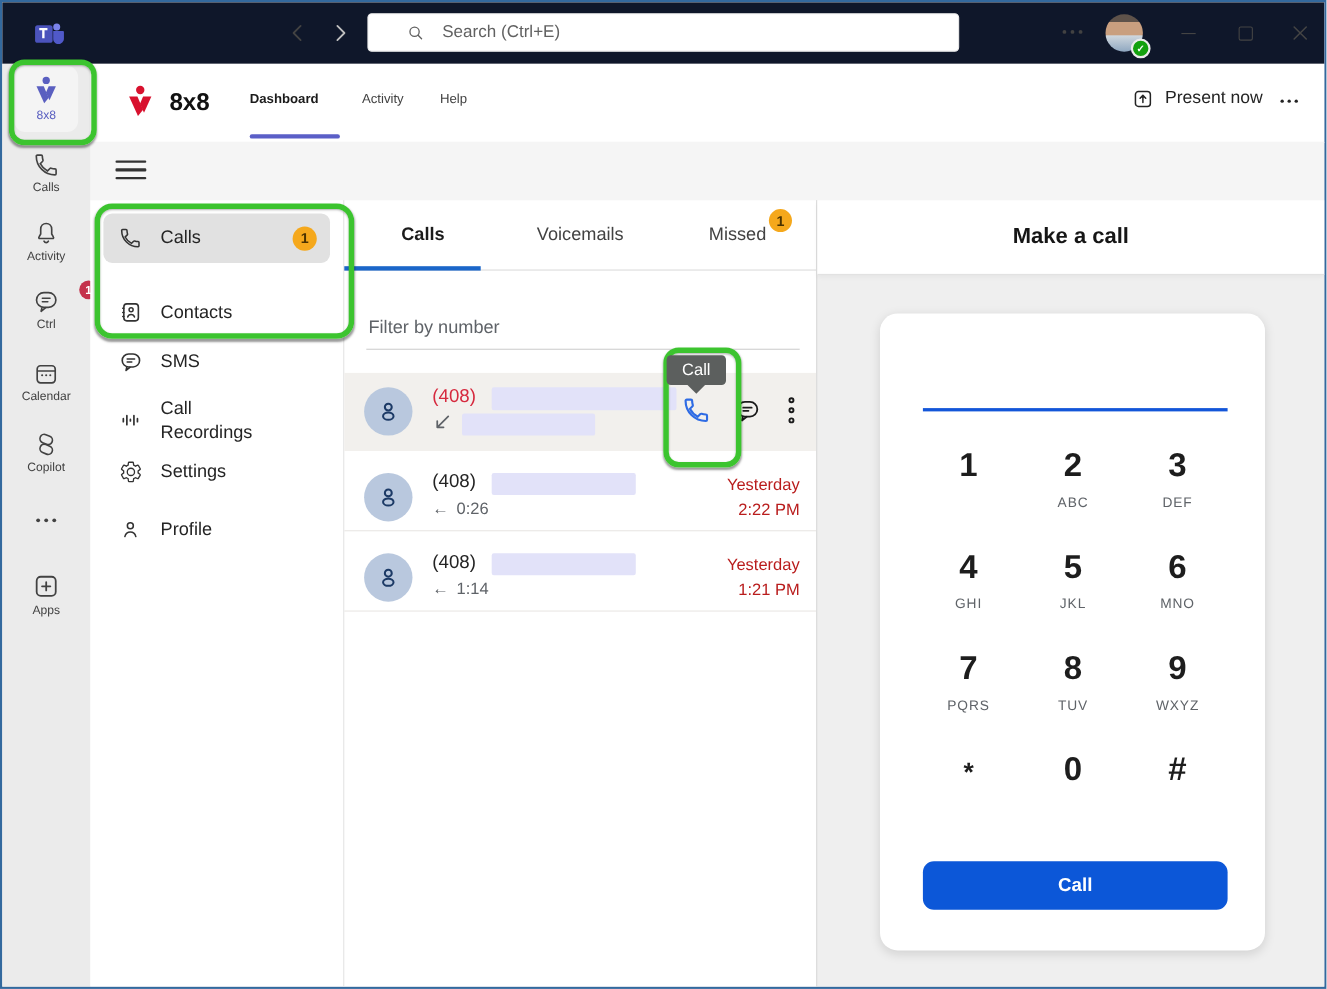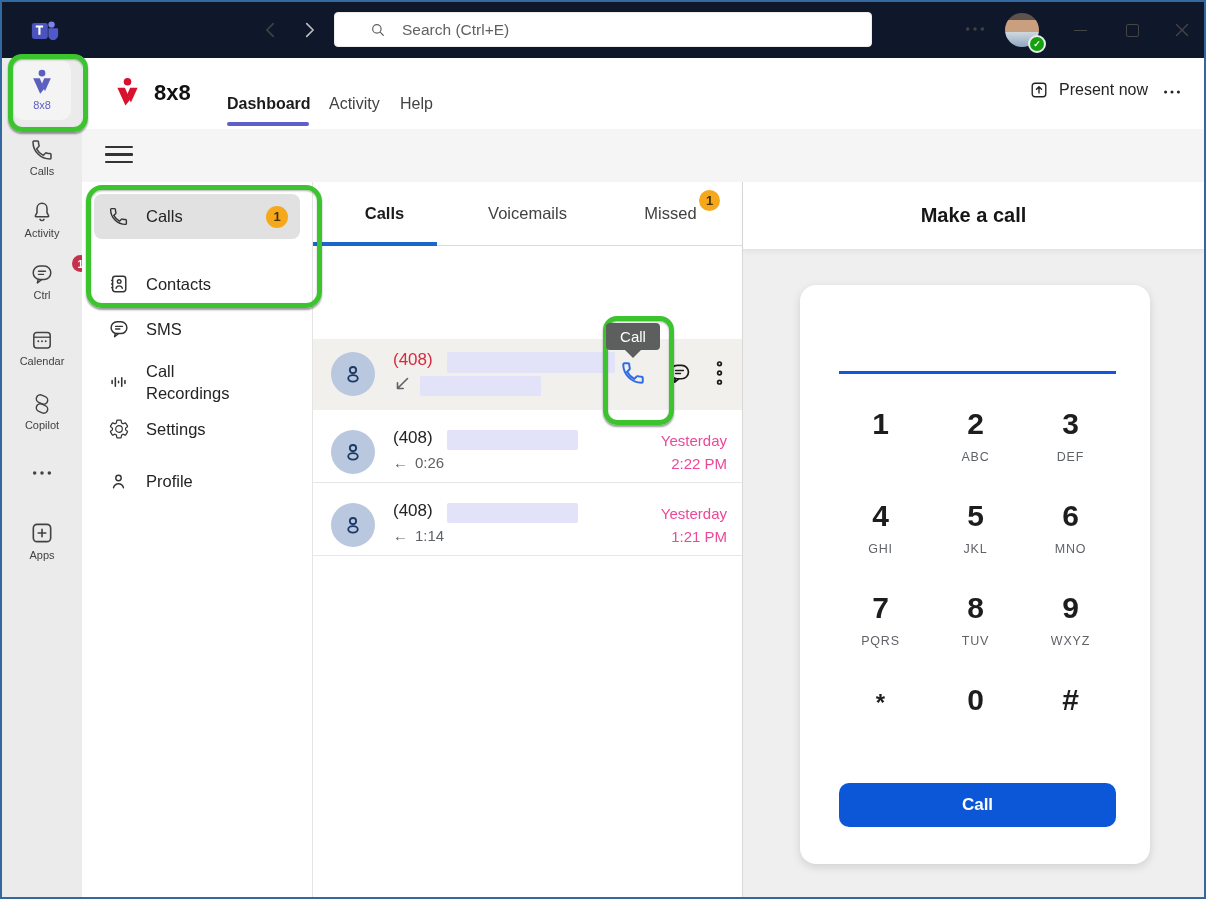--- a/index.html
+++ b/index.html
@@ -37,21 +37,21 @@
   .rail-label{font-size:11px;margin-top:3px;color:#424242;}
   .app-tile{position:absolute;left:11px;top:2px;width:58px;height:60px;border-radius:10px;background:#f4f4f4;
     display:flex;flex-direction:column;align-items:center;justify-content:center;}
   .app-tile .rail-label{color:#5a5fc0;}
   .chat-badge{position:absolute;left:42px;top:-7px;width:17px;height:17px;border-radius:50%;background:#c4314b;
     color:#fff;font-size:10.5px;font-weight:bold;display:flex;align-items:center;justify-content:center;}
   
   .app-header{position:absolute;left:80px;top:56px;right:0;height:71px;background:#fff;border-bottom:1px solid #ececec;}
   .brand-logo{position:absolute;left:32px;top:19px;}
   .brand-text{position:absolute;left:72px;top:22px;font-size:22px;font-weight:bold;color:#111;}
-  .hdr-tab{position:absolute;top:25px;font-size:16px;color:#424242;margin-top:12px;}
+  .hdr-tab{position:absolute;top:25px;font-size:12px;color:#424242;}
   .tab-dashboard{left:145px;font-weight:bold;color:#1b1b1b;}
   .tab-activity{left:247px;}
   .tab-help{left:318px;}
   .tab-underline{position:absolute;left:145px;top:64px;width:82px;height:4px;background:#5b5fc7;border-radius:2px;}
   .present{position:absolute;right:56px;top:21px;display:flex;align-items:center;gap:9px;font-size:16px;color:#242424;}
   .hdr-ellipsis{position:absolute;right:22px;top:30px;}
   
   .strip{position:absolute;left:80px;top:127px;right:0;height:53px;background:#f5f5f5;}
   .hamburger{position:absolute;left:23px;top:17px;width:28px;cursor:pointer;}
   .hamburger div{height:2.4px;background:#333;margin-bottom:5px;border-radius:1px;}
@@ -86,21 +86,21 @@
   .row-1{top:157px;height:71px;background:#f2f0ed;}
   .row-2{top:240px;height:61px;border-bottom:1px solid #e9e7e4;}
   .row-3{top:313px;height:61px;border-bottom:1px solid #e9e7e4;}
   .row-avatar{position:absolute;left:18px;width:44px;height:44px;border-radius:50%;background:#b9c8de;
     display:flex;align-items:center;justify-content:center;color:#1c3a66;}
   .row-1 .row-avatar{top:13px}.row-2 .row-avatar,.row-3 .row-avatar{top:8px}
   .row-number{position:absolute;left:80px;font-size:17px;color:#242424;}
   .row-number.missed{color:#d6293e;}
   .redact{position:absolute;background:#e2e2f9;border-radius:2px;height:21px;}
   .row-sub{position:absolute;left:80px;font-size:15px;color:#5f6368;display:flex;align-items:center;gap:7px;}
-  .row-when{position:absolute;right:16px;text-align:right;font-size:15px;color:#ec4899;line-height:1.55;}
+  .row-when{position:absolute;right:16px;text-align:right;font-size:15px;color:#b91c1c;line-height:1.55;}
   .row-actions{position:absolute;top:20px;display:flex;align-items:center;}
   .act-phone{color:#2e6be4;}
   .act-chat{color:#1b1b1b;margin-left:21px;}
   .act-kebab{color:#1b1b1b;margin-left:22px;}
   
   .call-tooltip{position:absolute;left:604px;top:321px;width:54px;height:27px;background:#5c5f5e;color:#fff;
     font-size:15px;border-radius:4px;display:flex;align-items:center;justify-content:center;z-index:6;}
   .call-tooltip::after{content:"";position:absolute;left:50%;transform:translateX(-50%);top:27px;
     border:8px solid transparent;border-top-color:#5c5f5e;border-bottom-width:0;}
   
@@ -364,20 +364,21 @@
       </div>
       <div class="ctab">
         <span>Voicemails</span>
       </div>
       <div class="ctab">
         <span>Missed</span>
       </div>
     </div>
     <span class="ctab-underline"></span>
     <span class="vm-badge">1</span>
+    <input type="text" class="filter-input" placeholder="Filter by number" style="">
 
     <div class="call-row row-1">
       <span class="row-avatar">
         <svg width="26" height="26" viewBox="0 0 24 24">
             <circle cx="12" cy="8.4" r="2.9" fill="none" stroke="#1c3a66" stroke-width="1.7"></circle>
             <ellipse cx="12" cy="16" rx="4.4" ry="3" fill="none" stroke="#1c3a66" stroke-width="1.7"></ellipse>
           </svg>
       </span>
       <span class="row-number missed" style="top:11px">(408)</span>
       <span class="redact" style="left:134px;top:13px;width:168px"></span>

